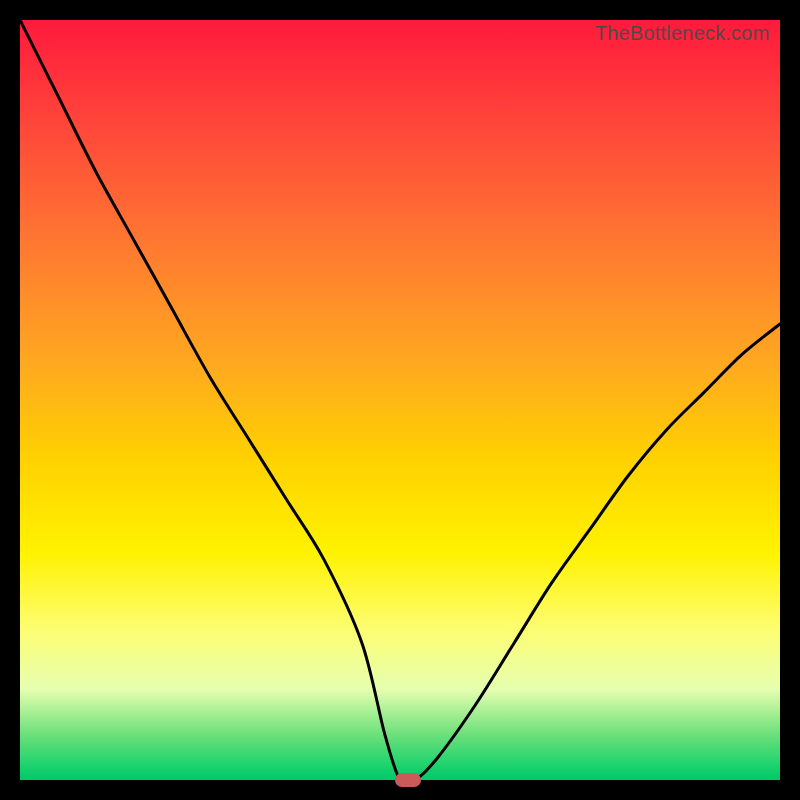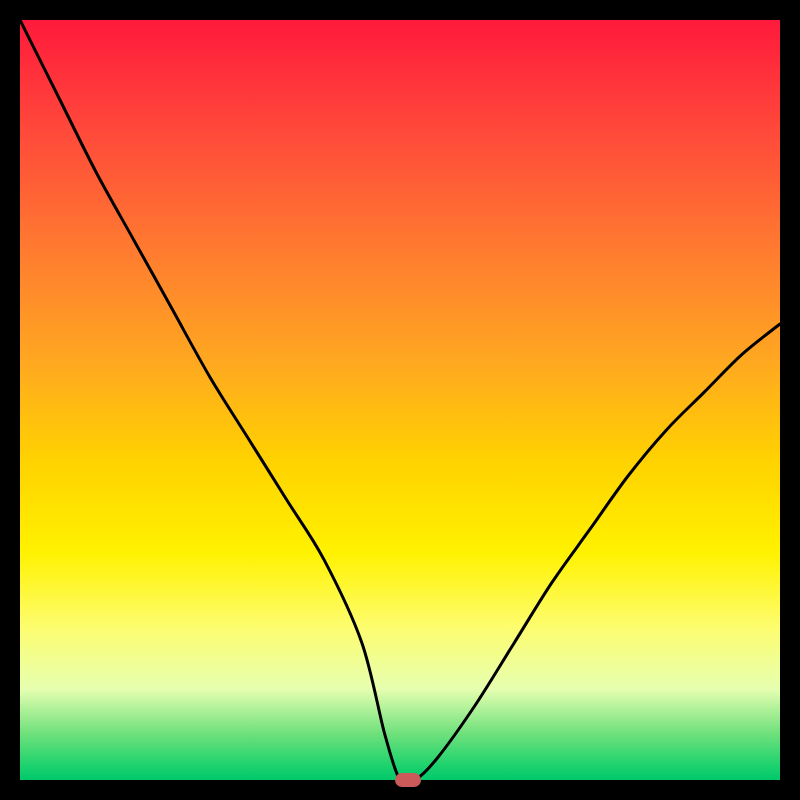--- a/index.html
+++ b/index.html
@@ -52,20 +52,21 @@
     border-radius: 7px;
     background: #cc5a5a;
     transform: translate(-50%, -50%);
   }
 </style>
 </head>
 <body>
 
 <div class="frame">
   <div class="plot-area">
+    <div class="attribution">TheBottleneck.com</div>
 
     <svg class="curve" viewBox="0 0 760 760" preserveAspectRatio="none">
       <path id="curve-path" fill="none" stroke="#000" stroke-width="3" stroke-linecap="round" stroke-linejoin="round" d="M 0 0 C 6.08 12.16, 25.84 51.68, 38 76 C 50.16 100.32, 63.84 128.89600000000002, 76 152 C 88.16 175.10399999999998, 101.84 198.51199999999997, 114 220.39999999999998 C 126.16 242.28799999999998, 139.84 266.91200000000003, 152 288.8 C 164.16 310.688, 177.84 336.528, 190 357.2 C 202.16 377.87199999999996, 215.84 398.544, 228 418 C 240.16 437.456, 253.84 459.344, 266 478.8 C 278.16 498.25600000000003, 291.84 516.496, 304 539.6 C 316.16 562.7040000000001, 332.272 595.2320000000001, 342 623.2 C 351.728 651.168, 358.72 692.512, 364.8 714.4 C 370.88 736.288, 375.136 752.704, 380 760 C 384.864 767.296, 389.12 763.648, 395.2 760 C 401.28 756.352, 408.27200000000005 749.36, 418.00000000000006 737.2 C 427.72800000000007 725.0400000000001, 443.84000000000003 702.24, 456 684 C 468.15999999999997 665.76, 481.84 642.6560000000001, 494 623.2 C 506.16 603.744, 519.84 580.64, 532 562.4 C 544.16 544.16, 557.84 526.2239999999999, 570 509.2 C 582.16 492.176, 595.84 471.808, 608 456 C 620.16 440.192, 633.84 423.77599999999995, 646 410.4 C 658.16 397.024, 671.84 384.56, 684 372.4 C 696.16 360.23999999999995, 709.84 345.344, 722 334.4 C 734.16 323.45599999999996, 753.92 308.864, 760 304"></path>
     </svg>
 
     <div class="marker" id="marker" style="left: 387.6px; top: 760px;"></div>
   </div>
 </div>
 
 </body></html>

